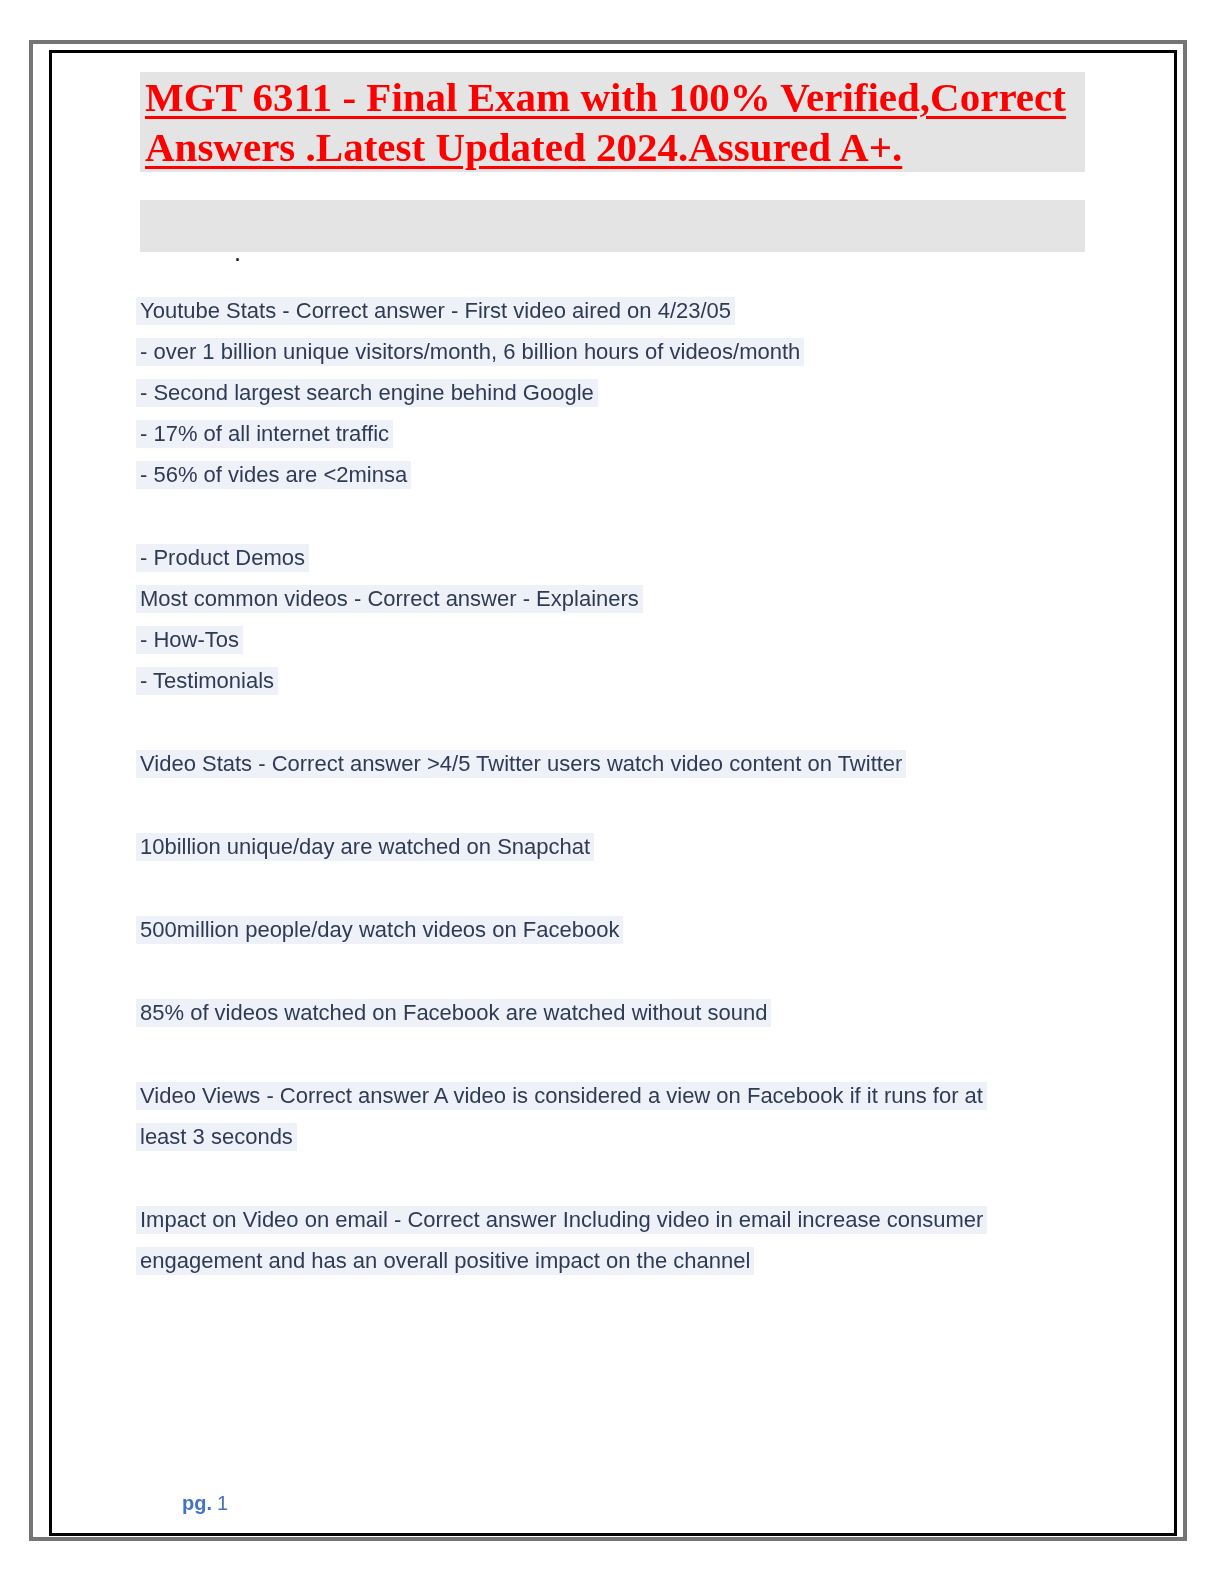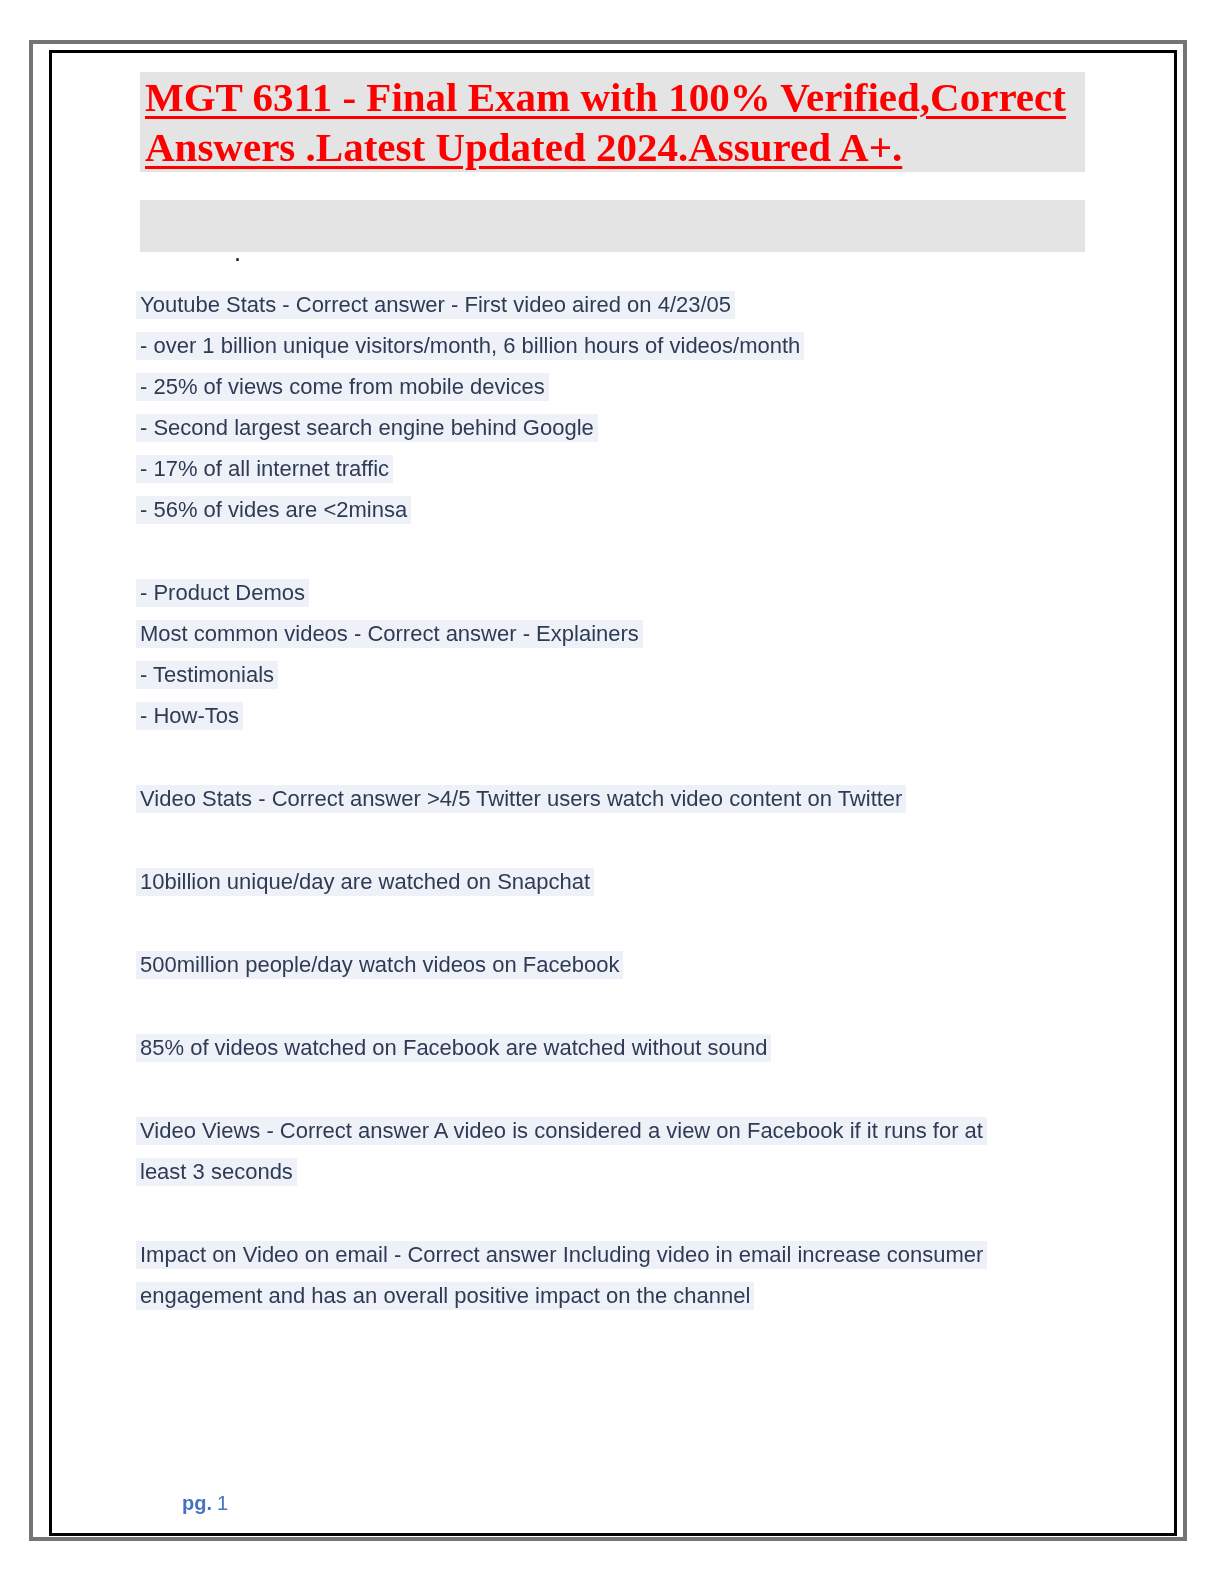--- a/index.html
+++ b/index.html
@@ -46,21 +46,21 @@
   .stray {
     height:32px;
     padding-left:93px;
     font-family:"DejaVu Sans Mono", monospace;
     font-weight:bold;
     font-size:15px;
     line-height:9px;
     color:#1a1a1a;
   }
   .paras { width:945px; }
-  .para { margin-bottom:42px; }
+  .para { margin-bottom:42px;margin-top:6px; }
   .line {
     font-size:22px;
     line-height:41px;
     color:#2f3b54;
     white-space:nowrap;
   }
   .hl {
     background:#eef1f8;
     padding:1px 4px 2px 4px;
     margin-left:-4px;
@@ -81,30 +81,29 @@
   <div class="frame-inner"></div>
 
   <div class="content">
     <h1 class="title">MGT 6311 - Final Exam with 100% Verified,Correct Answers .Latest Updated 2024.Assured A+.</h1>
     <div class="gray-bar"></div>
     <div class="stray">.</div>
     <div class="paras">
         <div class="para">
           <div class="line"><span class="hl">Youtube Stats - Correct answer - First video aired on 4/23/05</span></div>
           <div class="line"><span class="hl">- over 1 billion unique visitors/month, 6 billion hours of videos/month</span></div>
-          <div class="line"><span class="hl">- 25% of views come from mobile devices</span></div>
           <div class="line"><span class="hl">- Second largest search engine behind Google</span></div>
           <div class="line"><span class="hl">- 17% of all internet traffic</span></div>
           <div class="line"><span class="hl">- 56% of vides are &lt;2minsa</span></div>
         </div>
         <div class="para">
           <div class="line"><span class="hl">- Product Demos</span></div>
           <div class="line"><span class="hl">Most common videos - Correct answer - Explainers</span></div>
+          <div class="line"><span class="hl">- How-Tos</span></div>
           <div class="line"><span class="hl">- Testimonials</span></div>
-          <div class="line"><span class="hl">- How-Tos</span></div>
         </div>
         <div class="para">
           <div class="line"><span class="hl">Video Stats - Correct answer &gt;4/5 Twitter users watch video content on Twitter</span></div>
         </div>
         <div class="para">
           <div class="line"><span class="hl">10billion unique/day are watched on Snapchat</span></div>
         </div>
         <div class="para">
           <div class="line"><span class="hl">500million people/day watch videos on Facebook</span></div>
         </div>

